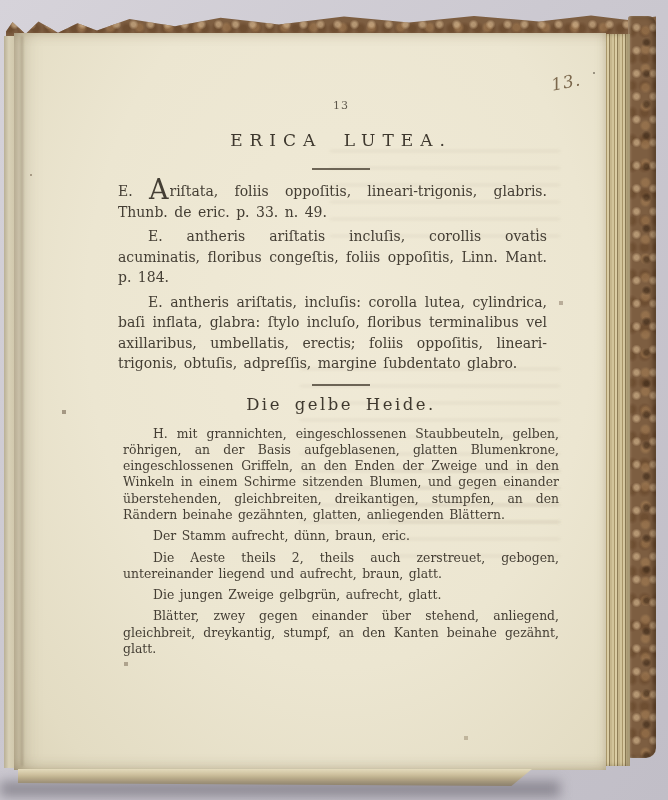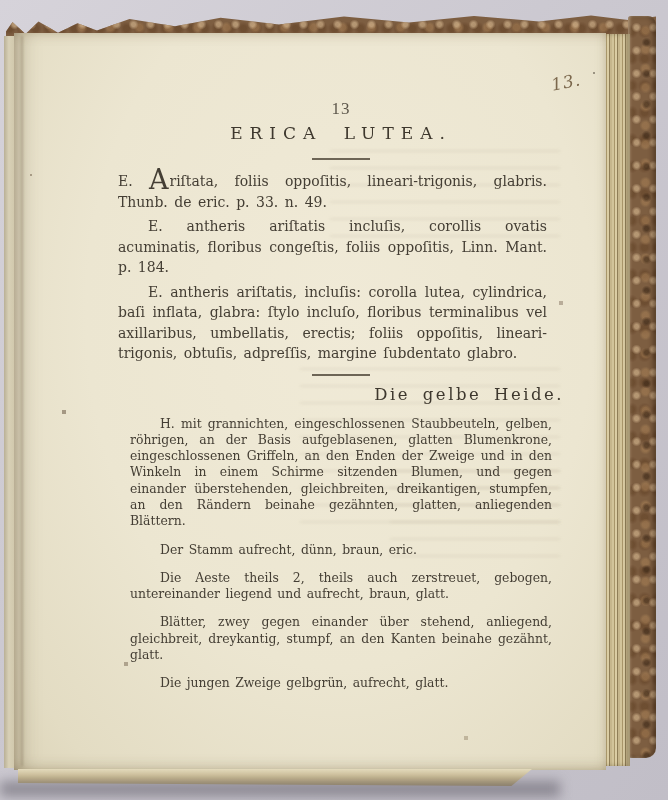--- a/index.html
+++ b/index.html
@@ -62,42 +62,42 @@
   }
   .handwritten{
     position:absolute;left:551px;top:72px;
     font-style:italic;font-size:17px;color:#6f5a3e;
     transform:rotate(-11deg);letter-spacing:1px;opacity:0.9;
   }
   .text-block{
     position:absolute;left:118px;top:99px;width:446px;color:#443e34;
   }
   .pagenum{
-    text-align:center;font-size:17px;letter-spacing:1px;margin:0 0 1px 0;opacity:0.85;font-family:Liberation Serif, serif;
+    text-align:center;font-size:11px;letter-spacing:1px;margin:0 0 1px 0;opacity:0.85;
   }
   .title{
     text-align:center;font-size:17px;letter-spacing:7px;word-spacing:9px;
-    margin:4px;font-weight:normal;color:#3e382e;
+    margin:18px;font-weight:normal;color:#3e382e;
   }
   .rule{
     width:58px;height:2px;background:#564e40;margin:15px auto 11px auto;opacity:0.85;
   }
   .rule2{margin:10px auto 9px auto;}
   .latin p{
     margin:0 17px 4px 0;font-size:14px;line-height:20.5px;text-align:justify;
     word-spacing:2px;
   }
   .latin p.indent{text-indent:30px;}
   .dropcap{font-size:27px;line-height:0;vertical-align:-3px;letter-spacing:1px;}
   .german-heading{
-    text-align:right;font-size:16.5px;letter-spacing:2.5px;word-spacing:5px;
+    text-align:center;font-size:16.5px;letter-spacing:2.5px;word-spacing:5px;
     margin:0 0 12px 0;font-weight:normal;color:#3e382e;
   }
   .german p{
-    margin:12px;font-size:12.4px;line-height:16.3px;text-align:justify;
+    margin:5px;font-size:12.4px;line-height:16.3px;text-align:justify;
     text-indent:30px;word-spacing:1.5px;
   }
   .ghost{
     position:absolute;
     background:repeating-linear-gradient(180deg,rgba(138,124,94,0.10) 0 2px,transparent 2px 17px);
     filter:blur(1.6px);pointer-events:none;
   }
   .specks{
     position:absolute;left:0;top:0;width:2px;height:2px;background:transparent;pointer-events:none;
     box-shadow:
@@ -145,17 +145,17 @@
   </div>
 
   <div class="rule rule2"></div>
 
   <h2 class="german-heading">Die gelbe Heide.</h2>
 
   <div class="german">
     <p>H.  mit grannichten, eingeschlossenen Staubbeuteln, gelben, röhrigen, an der Basis aufgeblasenen, glatten Blumenkrone, eingeschlossenen Griffeln, an den Enden der Zweige und in den Winkeln in einem Schirme sitzenden Blumen, und gegen einander überstehenden, gleichbreiten, dreikantigen, stumpfen, an den Rändern beinahe gezähnten, glatten, anliegenden Blättern.</p>
     <p>Der Stamm aufrecht, dünn, braun, eric.</p>
     <p>Die Aeste theils 2, theils auch zerstreuet, gebogen, untereinander liegend und aufrecht, braun, glatt.</p>
+    <p>Die jungen Zweige gelbgrün, aufrecht, glatt.</p>
     <p>Blätter, zwey gegen einander über stehend, anliegend, gleichbreit, dreykantig, stumpf, an den Kanten beinahe gezähnt, glatt.</p>
-    <p>Die jungen Zweige gelbgrün, aufrecht, glatt.</p>
   </div>
 
 </div>
 
 </body></html>

